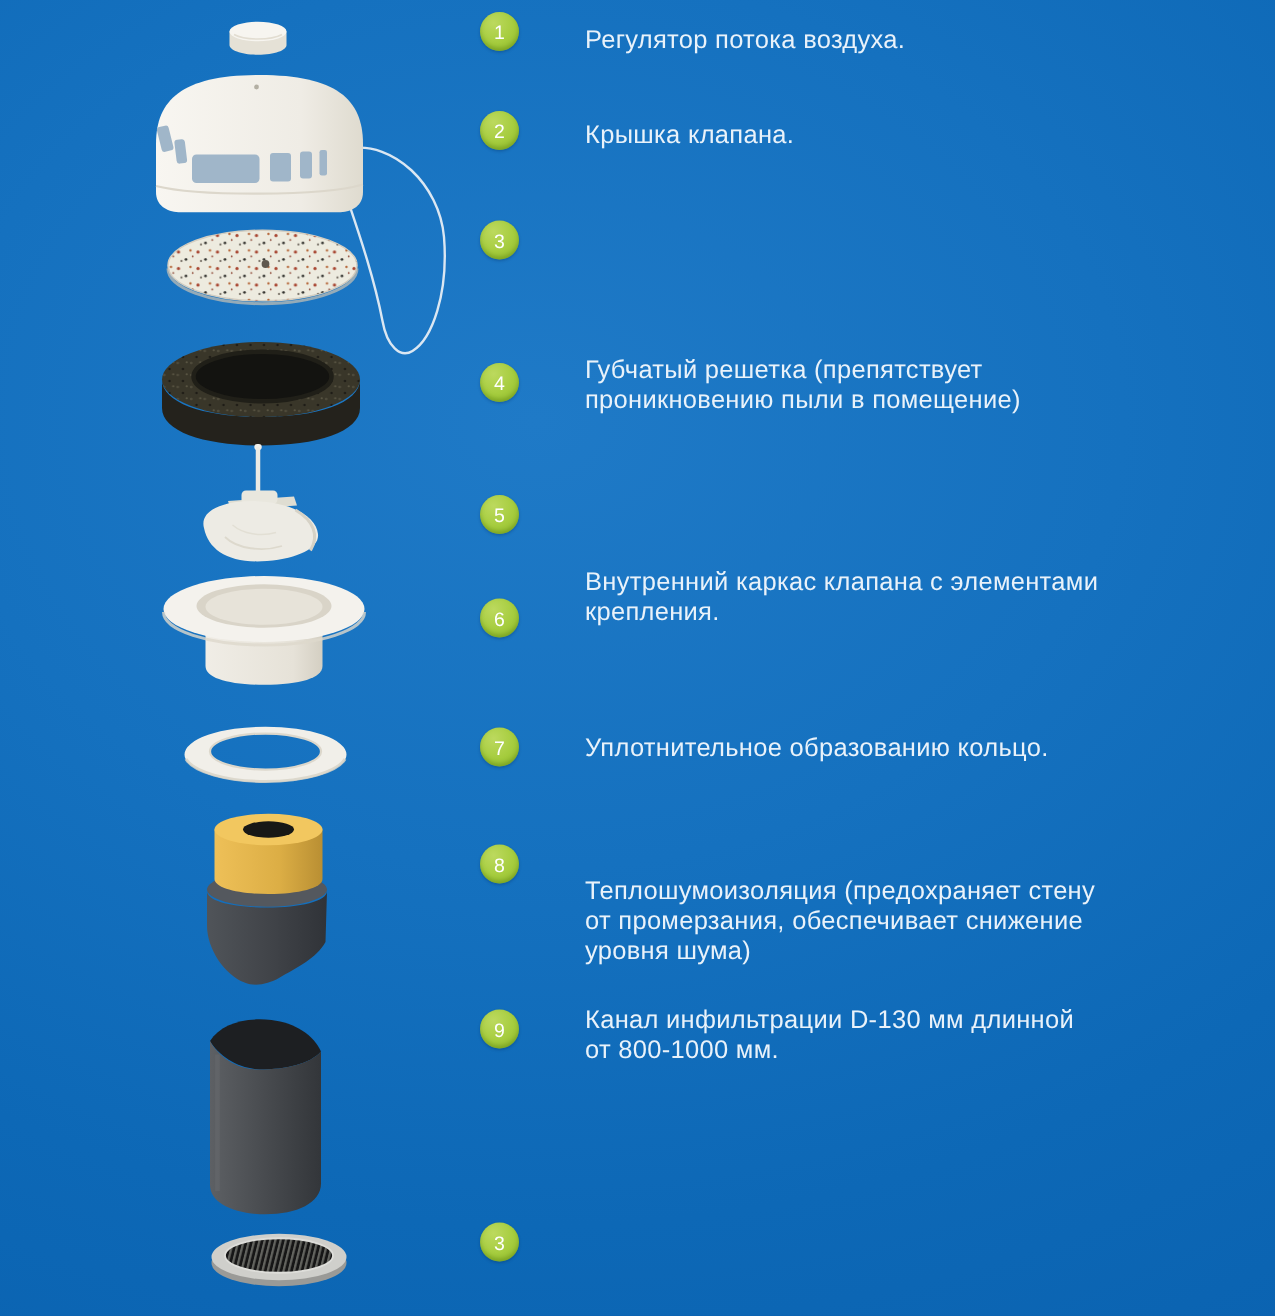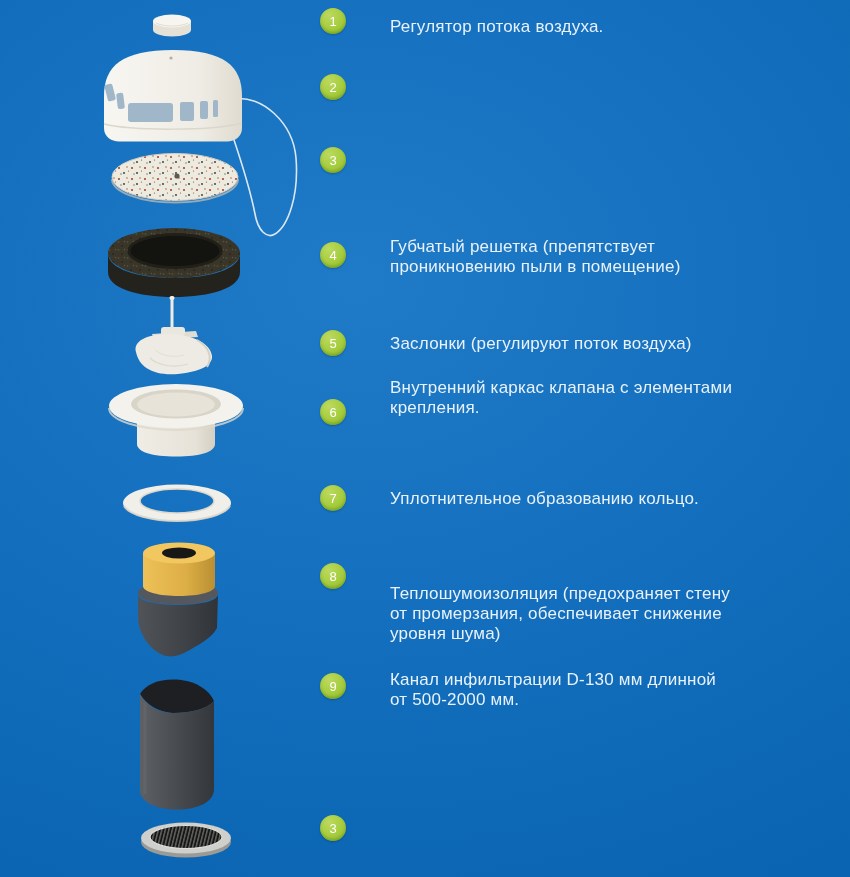--- a/index.html
+++ b/index.html
@@ -185,25 +185,25 @@
       <span>8</span>
     </div>
   <div class="badge" style="top:673px">
       <span>9</span>
     </div>
   <div class="badge" style="top:815px">
       <span>3</span>
     </div>
 
   <div class="label" style="top:17px">Регулятор потока воздуха.</div>
+  <div class="label" style="top:80px">Крышка клапана.</div>
   <div class="label" style="top:237px">Губчатый решетка (препятствует
 проникновению пыли в помещение)</div>
-  <div class="label" style="top:334px">Заслонки (регулируют поток воздуха)</div>
   <div class="label" style="top:378px">Внутренний каркас клапана с элементами
 крепления.</div>
   <div class="label" style="top:489px">Уплотнительное образованию кольцо.</div>
   <div class="label" style="top:584px">Теплошумоизоляция (предохраняет стену
 от промерзания, обеспечивает снижение
 уровня шума)</div>
   <div class="label" style="top:670px">Канал инфильтрации D-130 мм длинной
-от 500-2000 мм.</div>
+от 800-1000 мм.</div>
 
 </div>
 
 </body></html>

